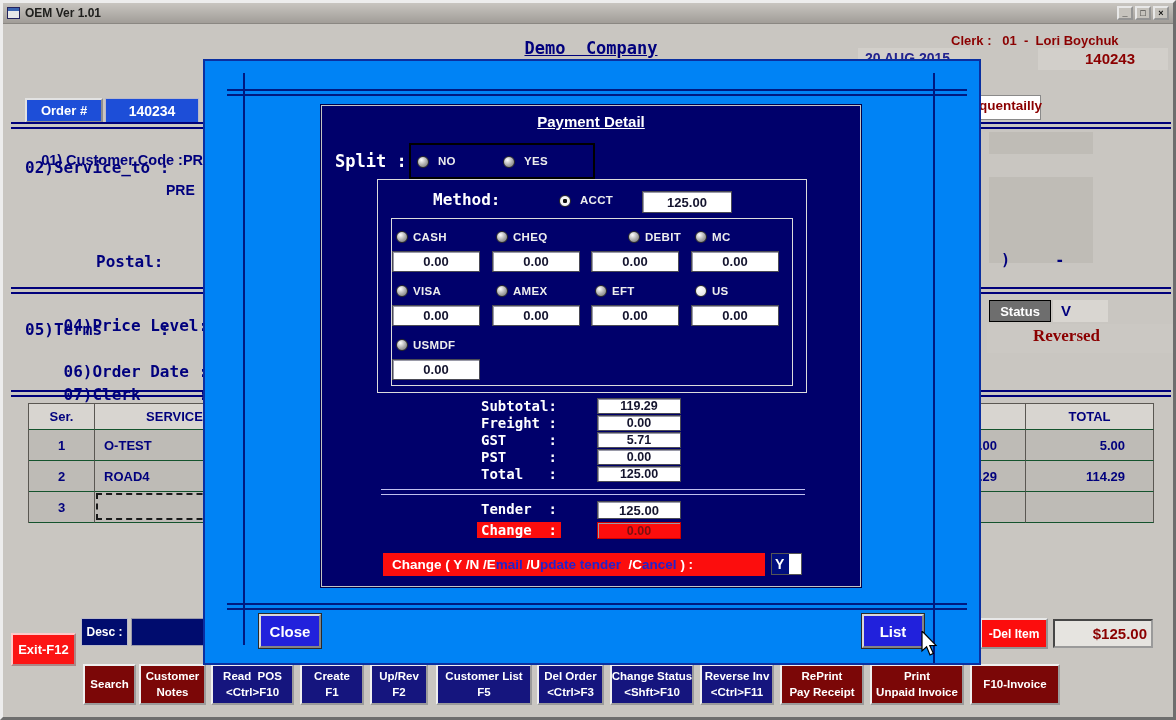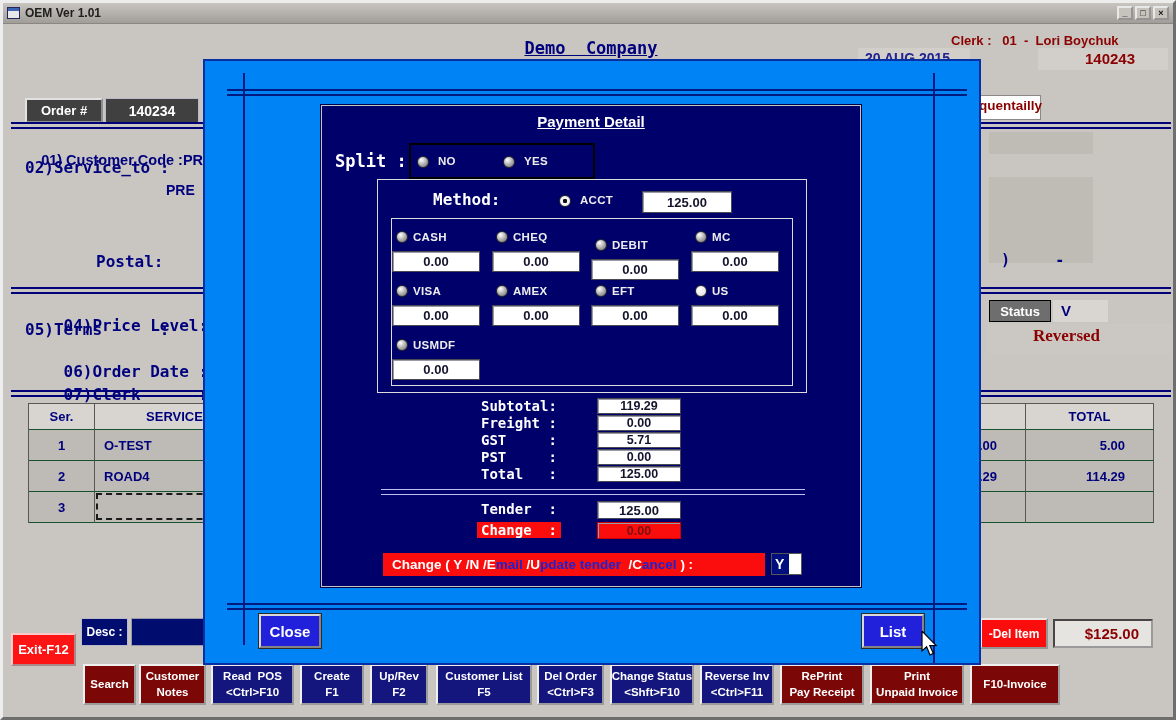--- a/index.html
+++ b/index.html
@@ -14,21 +14,21 @@
   .titlebar{position:absolute;left:0;top:0;right:0;height:21px;
     background:linear-gradient(#C8C5C0,#A19D98);display:flex;align-items:center;
     padding:0 4px;border-bottom:1px solid #8A8782;}
   .appicon{width:13px;height:12px;background:#E8E8E8;border:1px solid #23235E;
     box-shadow:inset 0 3px 0 #3A63B0;margin-right:5px;}
   .title-text{font-size:12px;font-weight:bold;color:#20201E;flex:1;}
   .wbtn{width:16px;height:14px;background:#C6C3BD;border:2px outset #E8E8E8;
     font-size:9px;font-weight:bold;color:#111;display:flex;align-items:center;
     justify-content:center;margin-left:2px;line-height:1;}
   .dline{position:absolute;height:7px;border-top:2px solid #00007B;border-bottom:2px solid #00007B;}
-  .navybox{background:#404040;border:1px solid #B9B9C9;color:#fff;font-weight:bold;
+  .navybox{background:#1d4ed8;border:1px solid #B9B9C9;color:#fff;font-weight:bold;
     display:flex;align-items:center;justify-content:center;}
   .vbox{background:#FFFFFF;border:1px solid #4A4A55;box-shadow:inset 1px 1px 0 #9a9aa8;
     color:#14142E;font-weight:bold;display:flex;align-items:center;justify-content:center;
     font-family:"Liberation Sans",sans-serif;}
   .radio{display:inline-block;width:12px;height:12px;border-radius:50%;
     background:radial-gradient(circle at 35% 30%,#FFFFFF,#A8A8A8 55%,#6E6E6E);
     border:1px solid #2A2A2A;vertical-align:middle;}
   .radio.sel{background:radial-gradient(circle,#101010 0 28%,#F5F5F5 34%);}
   .radio.bright{background:radial-gradient(circle at 35% 30%,#FFFFFF,#E8E8E8 70%,#BDBDBD);}
   .mlabel{color:#EDEDED;font-size:11.5px;font-weight:bold;margin-left:5px;vertical-align:middle;
@@ -148,21 +148,21 @@
     <div class="cell rcell"></div>
   </div>
   <div class="abs" style="left:93px;top:490px;width:780px;height:27px;border:2px dashed #1A1A1A;"></div>
 
   <div class="abs navybox" style="left:78px;top:615px;width:47px;height:28px;font-size:12px;background:#000C6E;">Desc :</div>
   <div class="abs" style="left:128px;top:615px;width:204px;height:28px;background:#000C6E;border:1px solid #9999AA;"></div>
 
   <div class="abs sans ulf" style="left:8px;top:630px;width:65px;height:33px;background:#FC1414;border:2px outset #FFC9C9;color:#fff;font-size:13px;display:flex;align-items:center;justify-content:center;">Exit-F12</div>
 
   <div class="abs sans" style="left:977px;top:615px;width:68px;height:31px;background:#FC0D0D;border:2px outset #E8E8E8;color:#fff;font-size:12px;display:flex;align-items:center;justify-content:center;">-Del Item</div>
-  <div class="abs sans" style="left:1050px;top:616px;width:100px;height:29px;background:#E6E4E0;border:2px inset #9A9A9A;color:#8B0000;font-size:15px;display:flex;align-items:center;justify-content:flex-end;padding-right:12px;">$125.00</div>
+  <div class="abs sans" style="left:1050px;top:616px;width:100px;height:29px;background:#E6E4E0;border:2px inset #9A9A9A;color:#8B0000;font-size:15px;display:flex;align-items:center;justify-content:flex-end;padding-right:4px;">$125.00</div>
 
   <div class="tb maroon" style="left:80px;width:53px;">
     <span>Search</span><span></span></div>
   <div class="tb maroon" style="left:136px;width:67px;">
     <span>Customer</span><span>Notes</span></div>
   <div class="tb navyb" style="left:208px;width:83px;">
     <span>Read  POS</span><span>&lt;Ctrl&gt;F10</span></div>
   <div class="tb navyb" style="left:297px;width:64px;">
     <span>Create</span><span>F1</span></div>
   <div class="tb navyb" style="left:367px;width:58px;">
@@ -207,21 +207,21 @@
     <div class="vbox abs" style="left:437px;top:130px;width:90px;height:22px;font-size:13px;">125.00</div>
 
     <div class="wframe" style="left:186px;top:157px;width:402px;height:168px;"></div>
 
     <div class="mcell" style="left:191px;top:166px;">
       <span class="radio"></span><span class="mlabel">CASH</span>
       <div class="vbox mval">0.00</div></div>
     <div class="mcell" style="left:291px;top:166px;">
       <span class="radio"></span><span class="mlabel">CHEQ</span>
       <div class="vbox mval">0.00</div></div>
-    <div class="mcell" style="left:390px;top:174px;">
+    <div class="mcell" style="left:390px;top:166px;text-align:right;">
       <span class="radio"></span><span class="mlabel">DEBIT</span>
       <div class="vbox mval">0.00</div></div>
     <div class="mcell" style="left:490px;top:166px;">
       <span class="radio"></span><span class="mlabel">MC</span>
       <div class="vbox mval">0.00</div></div>
     <div class="mcell" style="left:191px;top:220px;">
       <span class="radio"></span><span class="mlabel">VISA</span>
       <div class="vbox mval">0.00</div></div>
     <div class="mcell" style="left:291px;top:220px;">
       <span class="radio"></span><span class="mlabel">AMEX</span>

